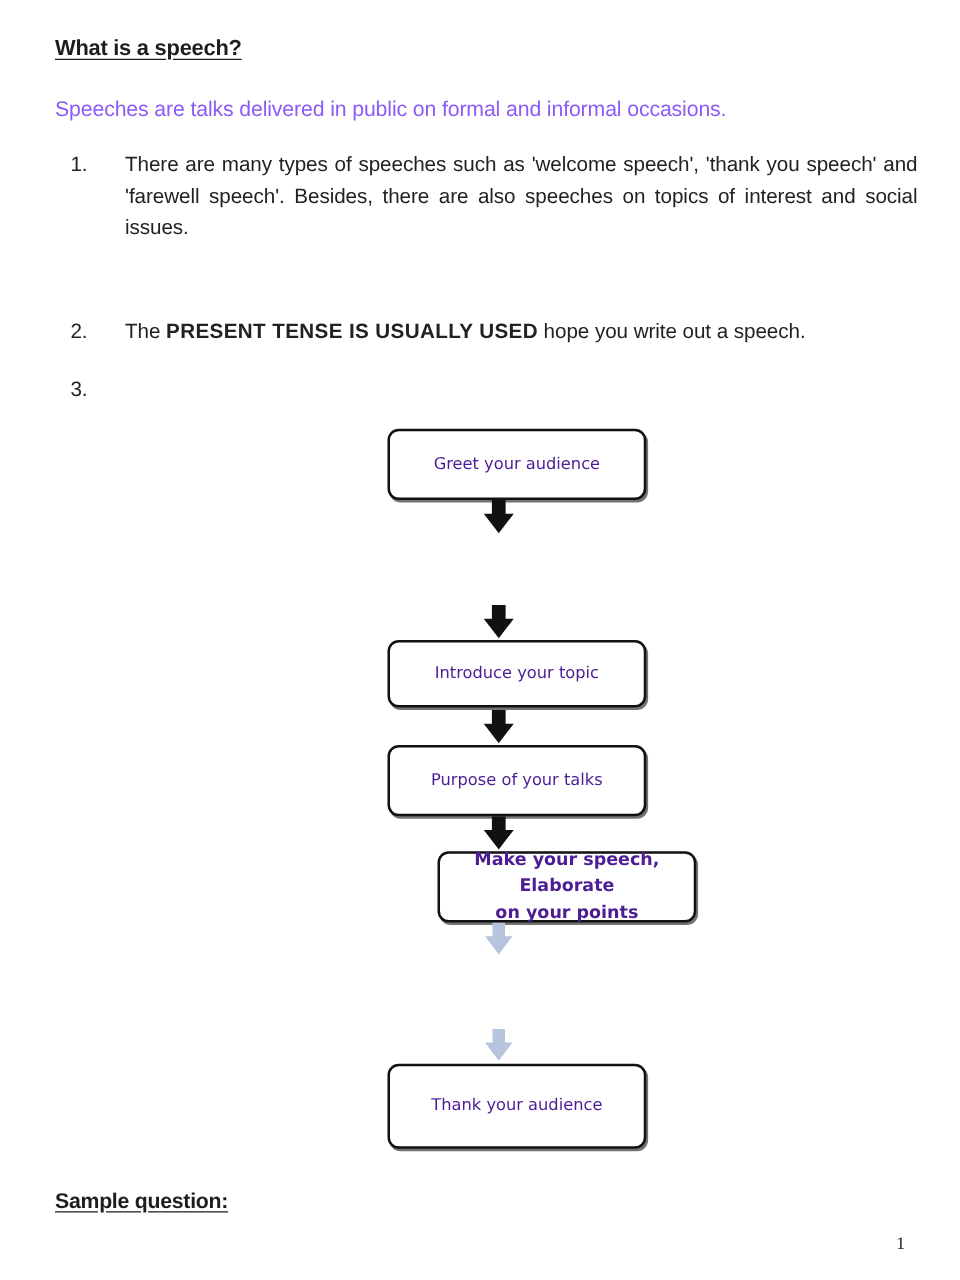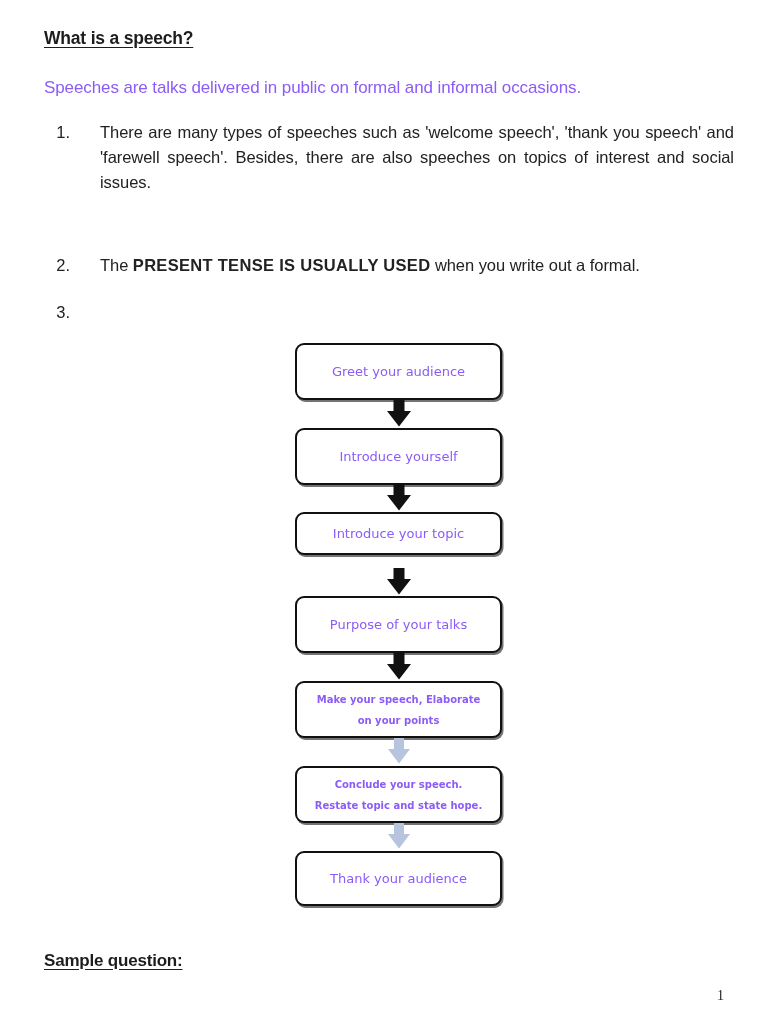--- a/index.html
+++ b/index.html
@@ -109,52 +109,53 @@
   .flowchart {
     position: absolute;
     left: 0;
     top: 0;
     width: 768px;
     height: 1024px;
     pointer-events: none;
   }
   .flow-node {
     position: absolute;
-    left: 295px;
+    left: 310px;
     width: 207px;
     box-sizing: border-box;
     border: 2.6px solid #111111;
     border-radius: 9px;
     background: #ffffff;
     display: flex;
     align-items: center;
     justify-content: center;
     text-align: center;
     font-family: "DejaVu Sans", sans-serif;
     font-size: 13px;
-    color: #8b5cf6;
+    color: #4c1d95;
     line-height: 20px;
     padding: 0 8px;
     pointer-events: auto;
     box-shadow: 1.5px 2px 0 rgba(0,0,0,0.55);
   }
   .flow-node.two-line {
     font-weight: 600;
-    font-size: 10px;
+    font-size: 14px;
     line-height: 21px;
     white-space: pre-line;
+    margin-left: 40px;
   }
 
   #node-1 { top: 343px; height: 57px; }
   #node-2 { top: 428px; height: 57px; }
-  #node-3 { top: 512px; height: 43px; }
+  #node-3 { top: 512px; height: 54px; }
   #node-4 { top: 596px; height: 57px; }
   #node-5 { top: 681px; height: 57px; }
   #node-6 { top: 766px; height: 57px; }
-  #node-7 { top: 851px; height: 55px; }
+  #node-7 { top: 851px; height: 68px; }
 
   .flow-arrow {
     position: absolute;
     left: 385px;
     width: 28px;
     height: 27px;
     pointer-events: auto;
   }
   #arrow-1 { top: 400px; }
   #arrow-2 { top: 484px; }
@@ -174,39 +175,38 @@
 
   <div class="intro-para">Speeches are talks delivered in public on formal and informal occasions.</div>
 
   <div class="list-item" id="item-1">
     <span class="num">1.</span>
     <span class="body">There are many types of speeches such as 'welcome speech', 'thank you speech' and 'farewell speech'. Besides, there are also speeches on topics of interest and social issues.</span>
   </div>
 
   <div class="list-item" id="item-2">
     <span class="num">2.</span>
-    <span class="body"><span>The </span><span class="strong-underline">PRESENT TENSE IS USUALLY USED</span><span> when you write out a formal.</span></span>
+    <span class="body"><span>The </span><span class="strong-underline">PRESENT TENSE IS USUALLY USED</span><span> hope you write out a speech.</span></span>
   </div>
 
   <div class="list-item" id="item-3">
     <span class="num">3.</span>
     <span class="body"></span>
   </div>
 
   <div class="flowchart">
 
     <div class="flow-node" id="node-1">Greet your audience</div>
 
     <div class="flow-arrow" id="arrow-1">
       <svg viewBox="0 0 28 27" xmlns="http://www.w3.org/2000/svg">
           <polygon points="8.5,0 19.5,0 19.5,11 26,11 14,26.5 2,11 8.5,11" fill="#111111"></polygon>
         </svg>
     </div>
 
-    <div class="flow-node" id="node-2">Introduce yourself</div>
 
     <div class="flow-arrow" id="arrow-2">
       <svg viewBox="0 0 28 27" xmlns="http://www.w3.org/2000/svg">
           <polygon points="8.5,0 19.5,0 19.5,11 26,11 14,26.5 2,11 8.5,11" fill="#111111"></polygon>
         </svg>
     </div>
 
     <div class="flow-node" id="node-3">Introduce your topic</div>
 
     <div class="flow-arrow" id="arrow-3">
@@ -225,22 +225,20 @@
 
     <div class="flow-node two-line" id="node-5">Make your speech, Elaborate
 on your points</div>
 
     <div class="flow-arrow" id="arrow-5">
       <svg viewBox="0 0 28 27" xmlns="http://www.w3.org/2000/svg">
           <polygon points="9,0 19,0 19,11 25,11 14,25.5 3,11 9,11" fill="#b7c4dd"></polygon>
         </svg>
     </div>
 
-    <div class="flow-node two-line" id="node-6">Conclude  your speech.
-Restate topic and state hope.</div>
 
     <div class="flow-arrow" id="arrow-6">
       <svg viewBox="0 0 28 27" xmlns="http://www.w3.org/2000/svg">
           <polygon points="9,0 19,0 19,11 25,11 14,25.5 3,11 9,11" fill="#b7c4dd"></polygon>
         </svg>
     </div>
 
     <div class="flow-node" id="node-7">Thank your audience</div>
 
   </div>

